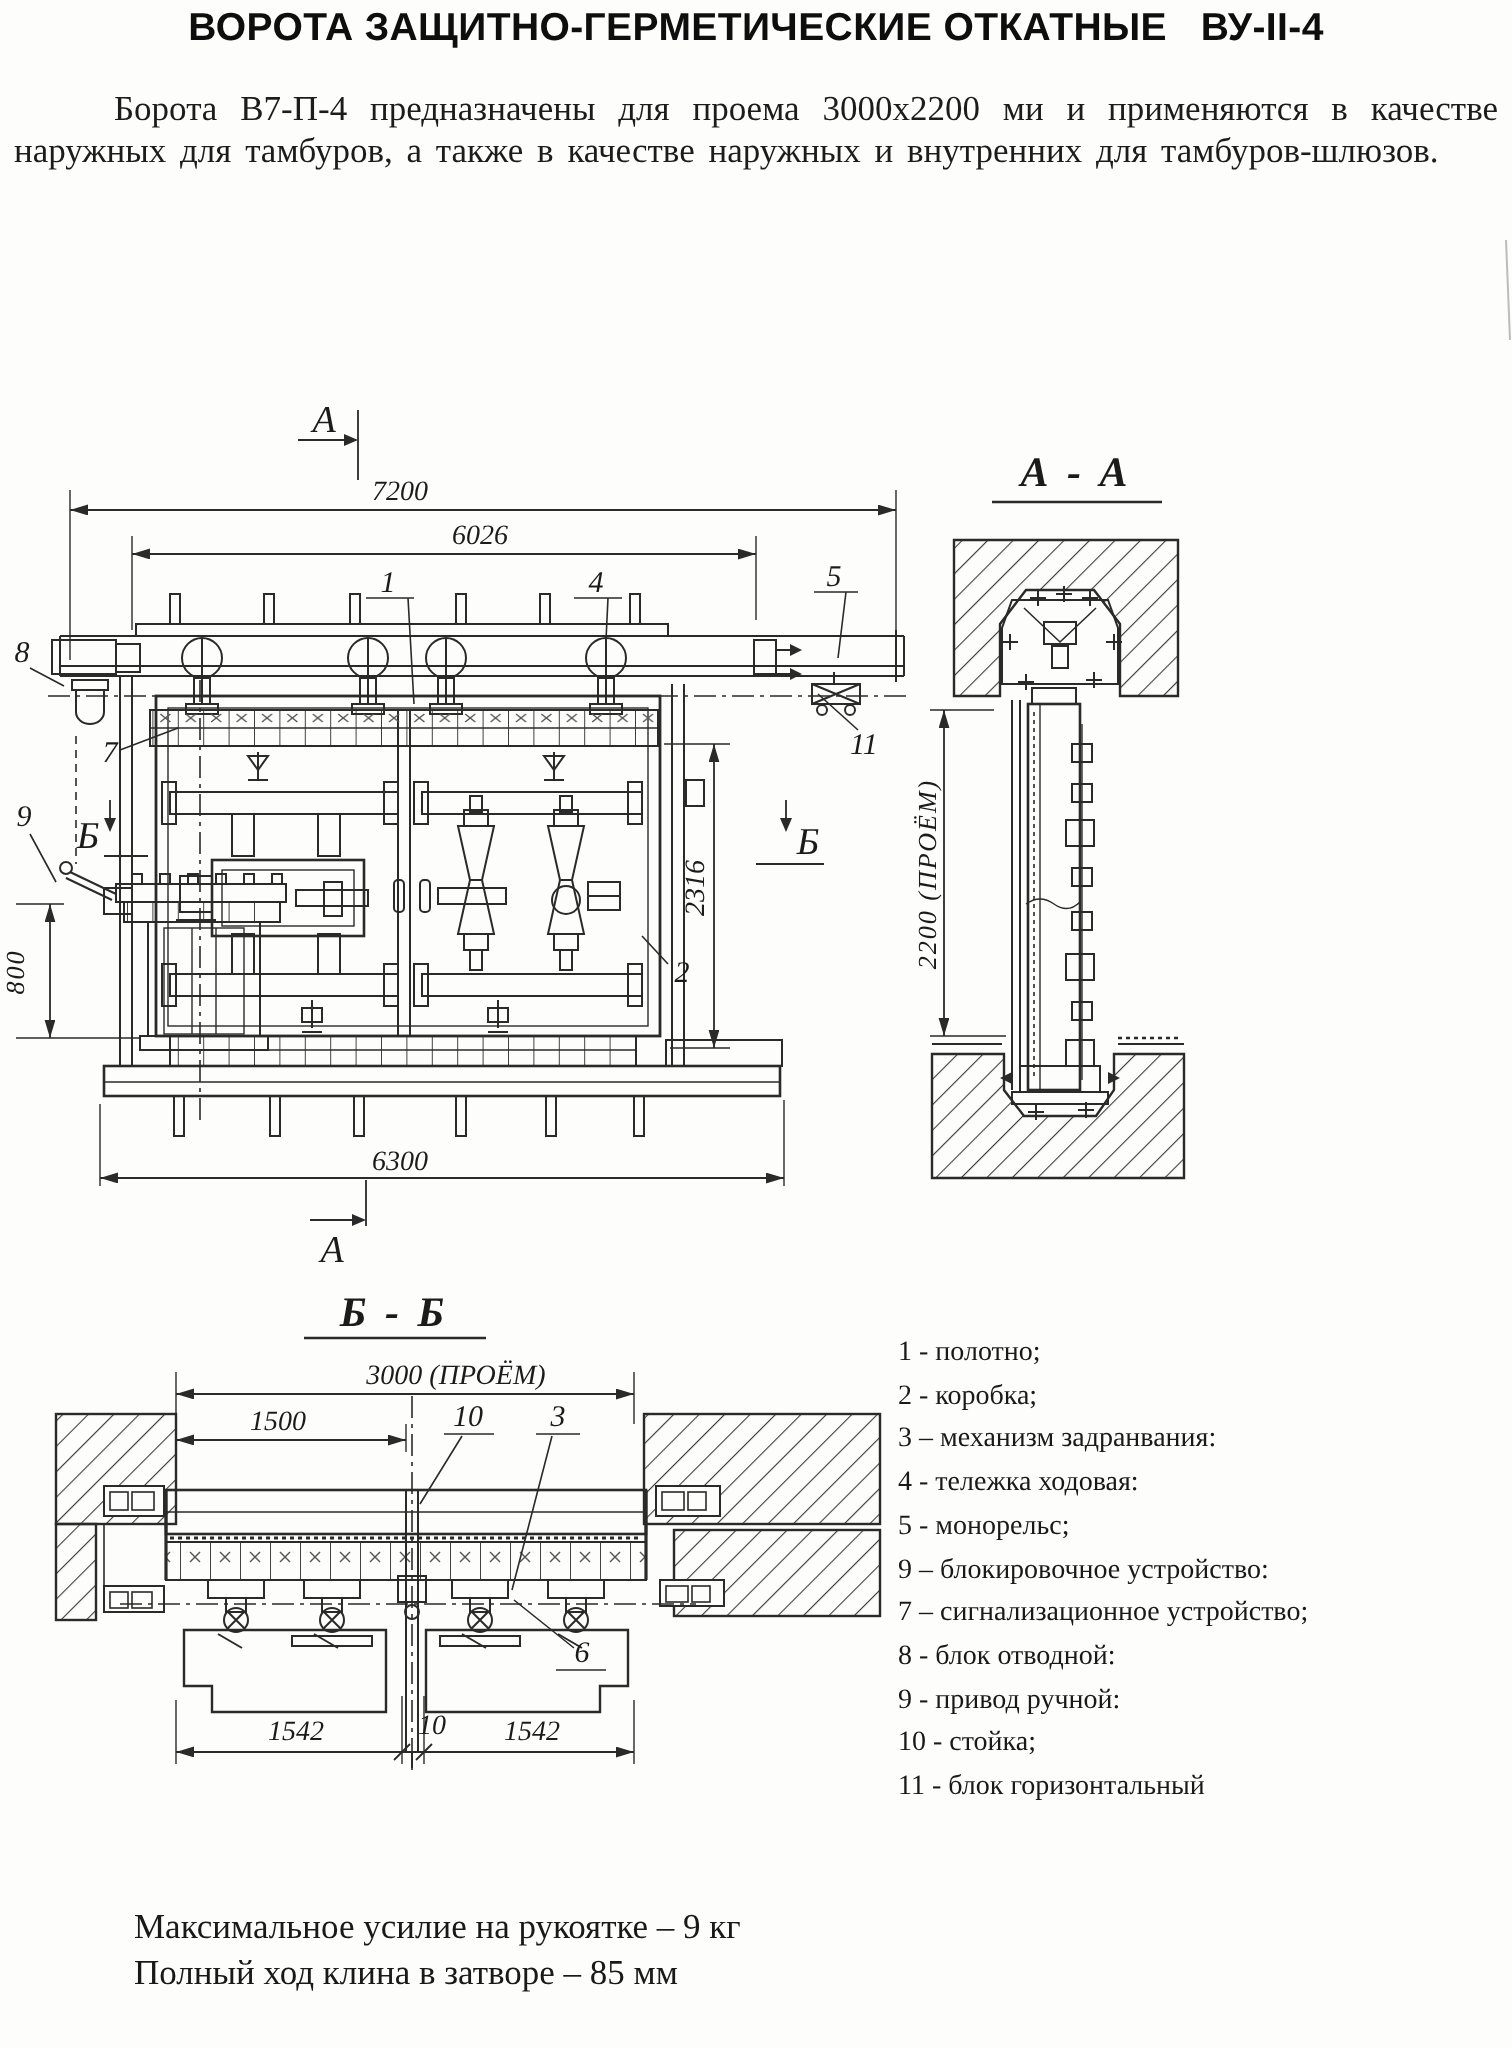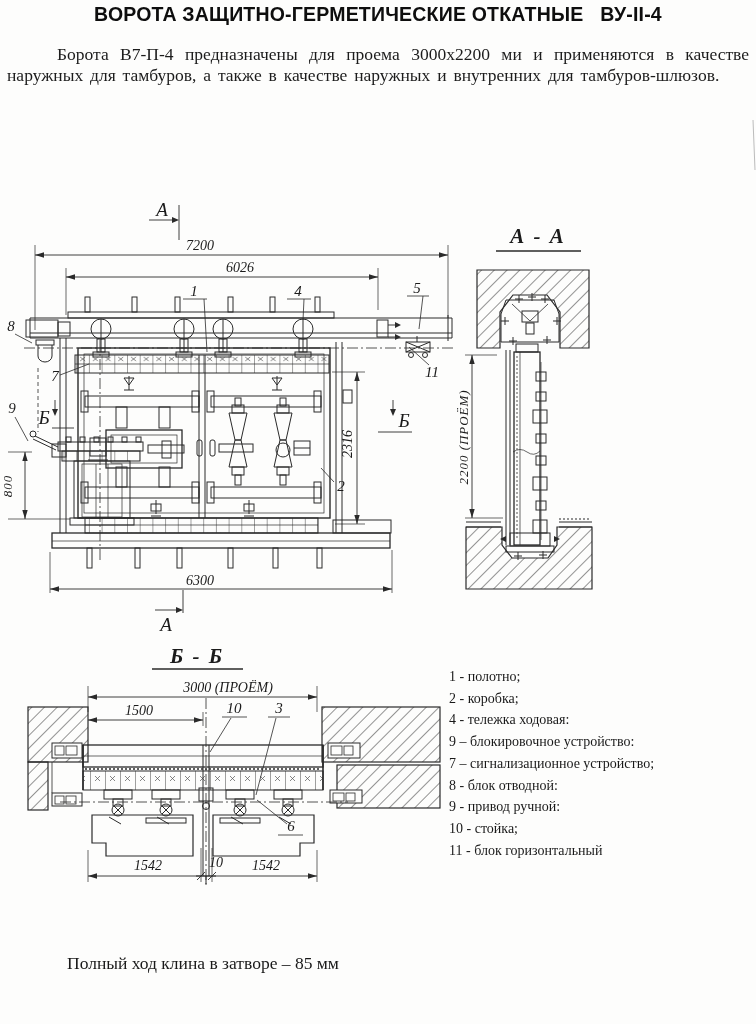--- a/index.html
+++ b/index.html
@@ -410,26 +410,29 @@
         <path d="M278,835 H303 M287,824 L257,800"></path>
       </g>
     </g>
 
     <path d="M753,120 L755,170" stroke="#bcbcbc" stroke-width="1" fill="none"></path>
   </svg>
 
   <div class="parts">
     <div>1 - полотно;</div>
     <div>2 - коробка;</div>
+    <div>3 – механизм задранвания:</div>
     <div>4 - тележка ходовая:</div>
+    <div>5 - монорельс;</div>
     <div>9 – блокировочное устройство:</div>
     <div>7 – сигнализационное устройство;</div>
     <div>8 - блок отводной:</div>
     <div>9 - привод ручной:</div>
     <div>10 - стойка;</div>
     <div>11 - блок горизонтальный</div>
   </div>
 
   <div class="specs">
+    <div>Максимальное усилие на рукоятке – 9 кг</div>
     <div>Полный ход клина в затворе – 85 мм</div>
   </div>
 
 </div>
 
 </body></html>

